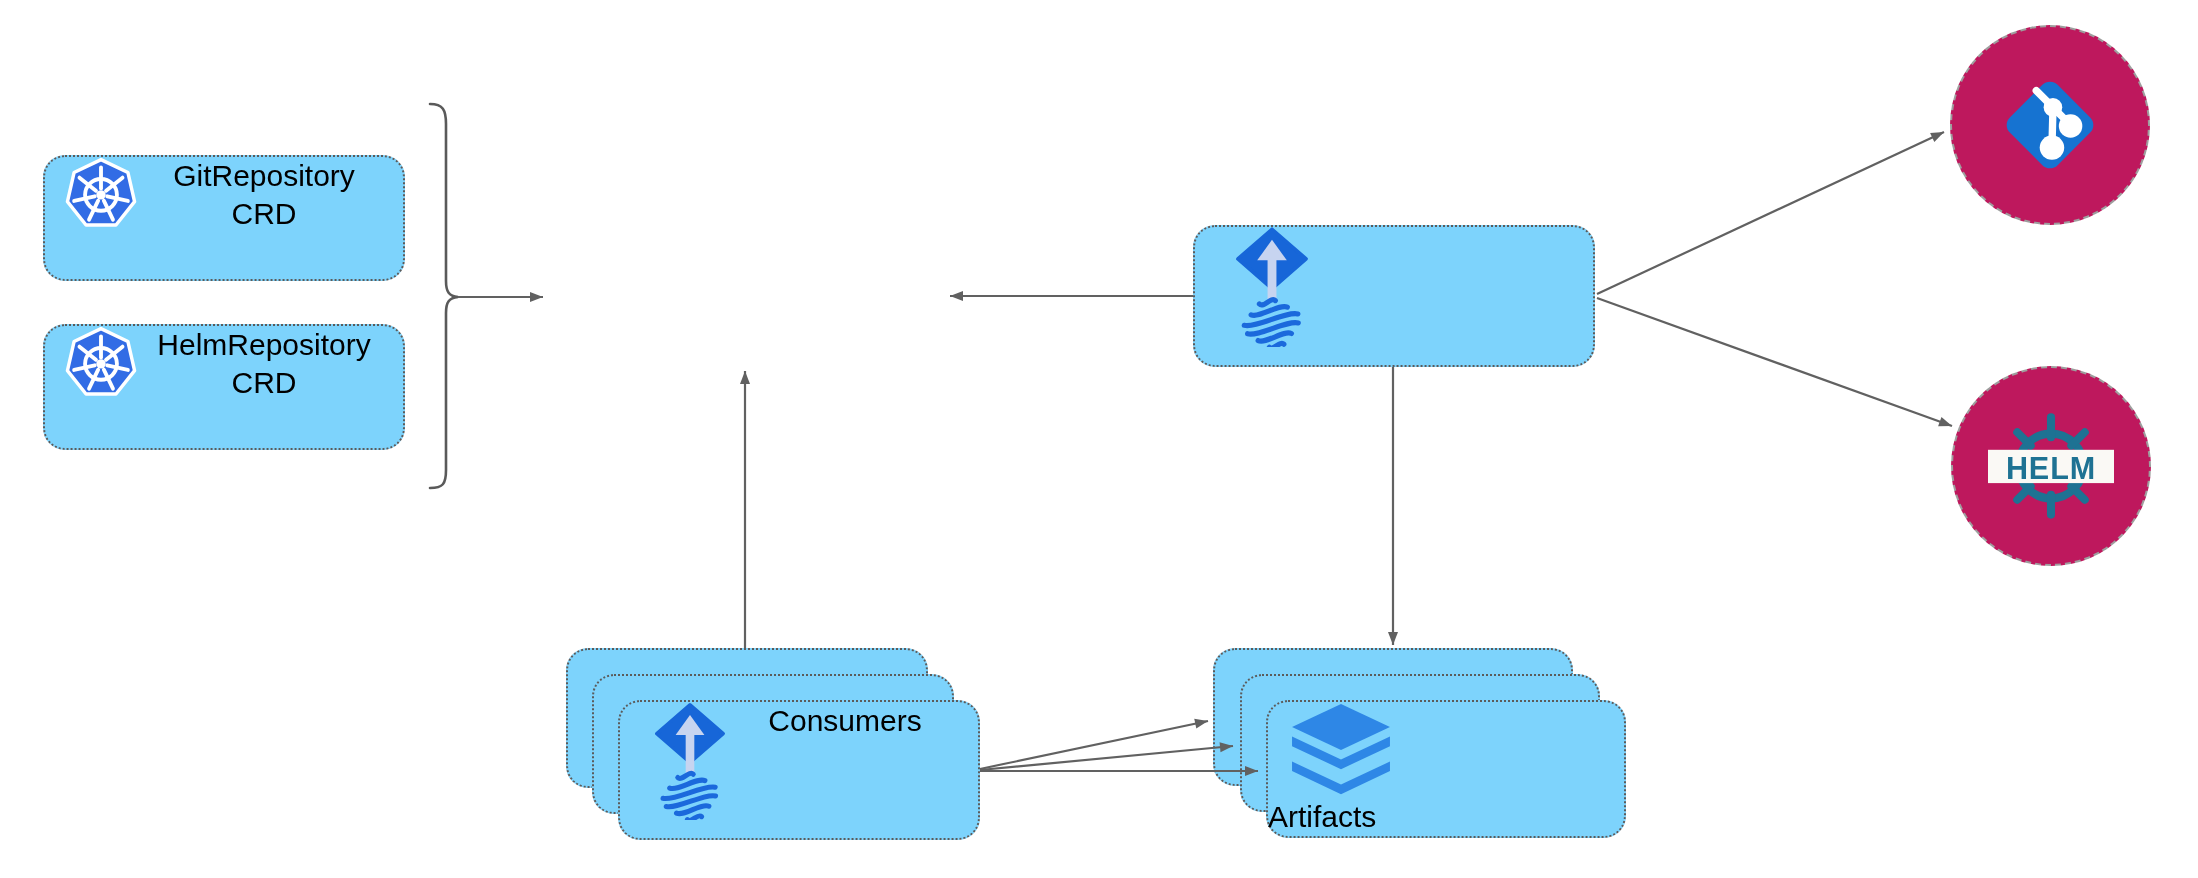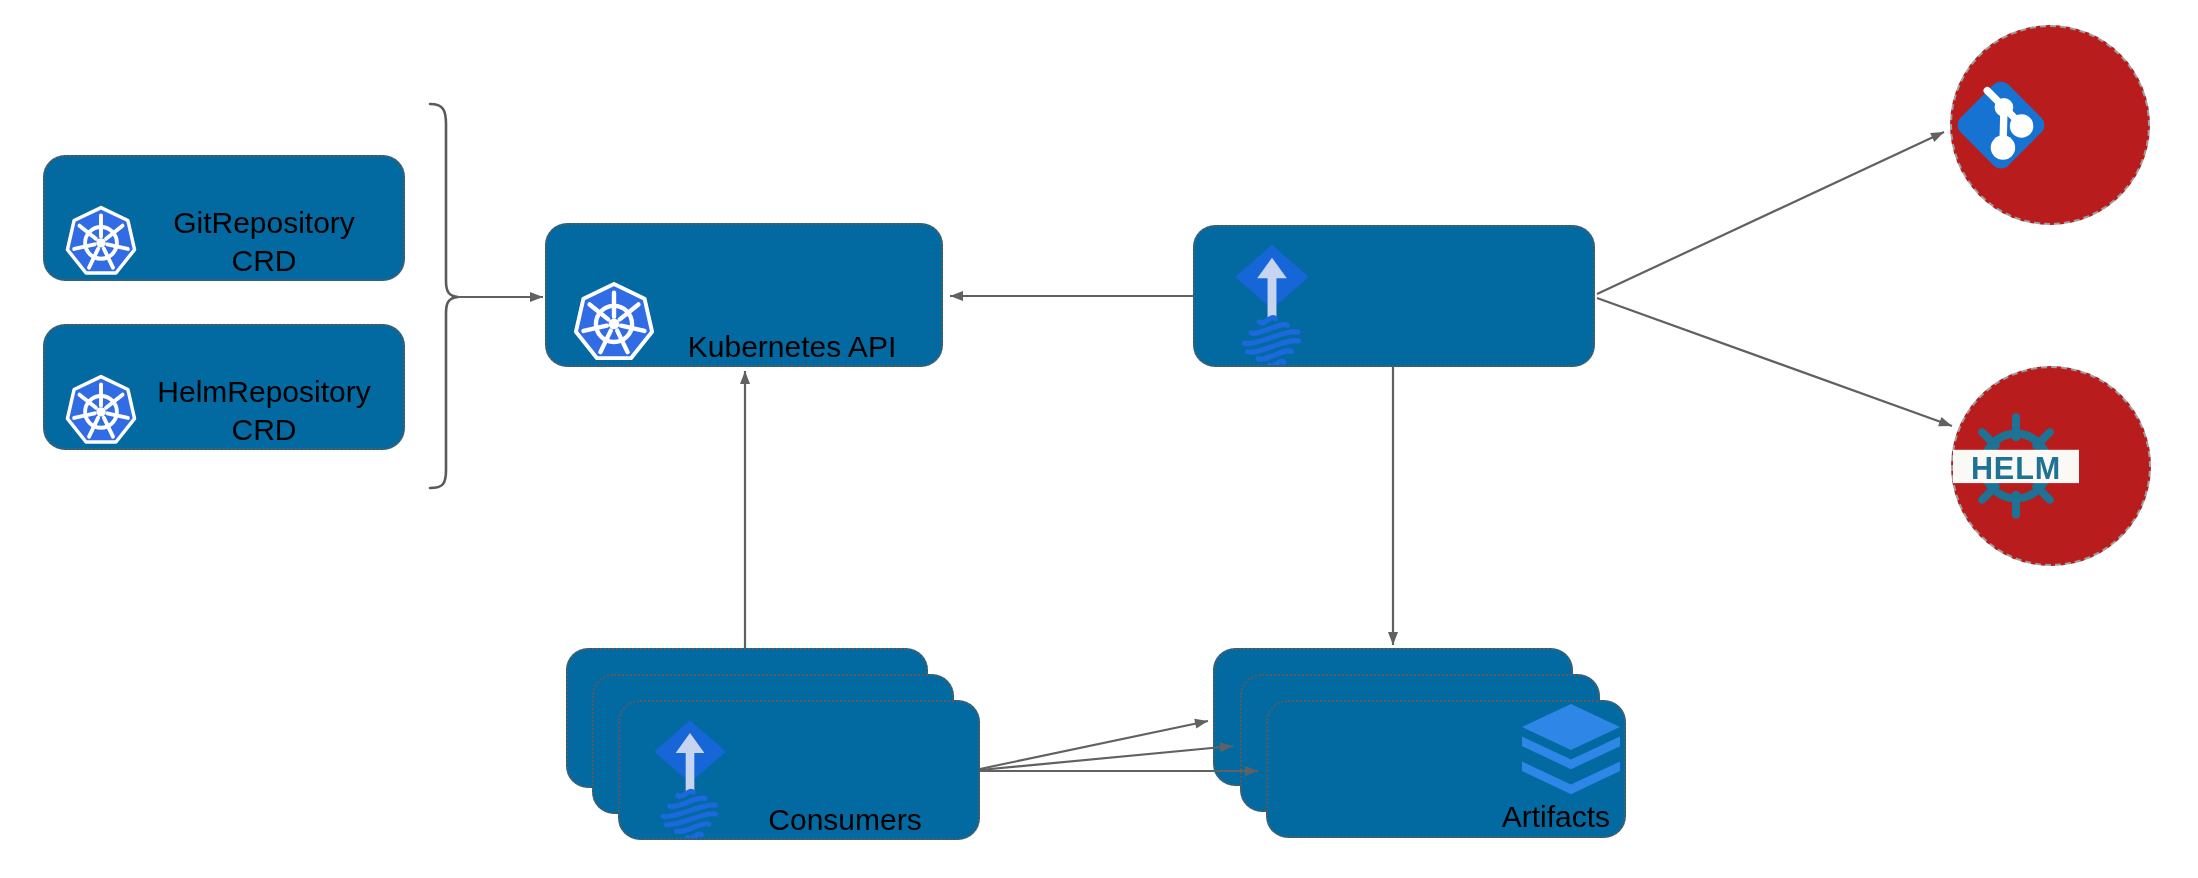--- a/index.html
+++ b/index.html
@@ -5,48 +5,49 @@
   html,body { margin:0; padding:0; background:#ffffff; }
   #canvas {
     position:relative;
     width:2198px; height:878px;
     background:#ffffff;
     font-family:"Liberation Sans","DejaVu Sans",sans-serif;
     overflow:hidden;
   }
   .node {
     position:absolute;
-    background:#0369a1;
+    background:#7dd3fc;
     border:2px dotted #5b5b5b;
     border-radius:22px;
     box-sizing:border-box;
     display:flex;
-    align-items:flex-end;
+    align-items:flex-start;
     z-index:1;
   }
   .node .label {
     flex:1;
     text-align:center;
     font-size:30px;
     line-height:1.25;
     color:#000000;
     white-space:pre-line;
     padding-right:14px;
   }
   .ghost { z-index:0; }
   .icon-wrap { flex:0 0 auto; display:flex; align-items:center; justify-content:center; }
   .endpoint {
     position:absolute;
     width:200px; height:200px;
     border-radius:50%;
     border:2px dashed #9e9e9e;
-    background:#b91c1c;
+    background:#be185d;
     box-sizing:border-box;
     display:flex;
     align-items:center;
+    justify-content:center;
     z-index:1;
     text-decoration:underline;
   }
   #edge-layer {
     position:absolute; left:0; top:0;
     z-index:2;
     pointer-events:none;
   }
   .edge { stroke:#616161; stroke-width:2.2; fill:none; }
   .bracket { stroke:#5a5a5a; stroke-width:2.6; fill:none; stroke-linecap:round; }
@@ -97,39 +98,20 @@
           <line x1="36.7" y1="45.7" x2="12.8" y2="51.1"></line>
           <line x1="38.1" y1="39.3" x2="19" y2="24"></line>
         </g>
         <circle cx="44" cy="44" r="5.5" fill="#ffffff"></circle>
       </svg>
     </span>
     <span class="label">HelmRepository
 CRD</span>
   </div>
 
-  <div class="node" style="left:545px; top:223px; width:398px; height:144px;">
-    <span class="icon-wrap" style="margin-left:24px;">
-      <svg width="86" height="84" viewBox="0 0 88 86">
-        <polygon points="44,3 75.3,18.1 83,51.9 61.4,79 26.6,79 5,51.9 12.7,18.1" fill="#326ce5" stroke="#ffffff" stroke-width="4" stroke-linejoin="round"></polygon>
-        <circle cx="44" cy="44" r="18.5" fill="none" stroke="#ffffff" stroke-width="4.5"></circle>
-        <g stroke="#ffffff" stroke-width="4.5" stroke-linecap="round">
-          <line x1="44" y1="36.5" x2="44" y2="12"></line>
-          <line x1="49.9" y1="39.3" x2="69" y2="24"></line>
-          <line x1="51.3" y1="45.7" x2="75.2" y2="51.1"></line>
-          <line x1="47.3" y1="50.8" x2="57.9" y2="72.8"></line>
-          <line x1="40.7" y1="50.8" x2="30.1" y2="72.8"></line>
-          <line x1="36.7" y1="45.7" x2="12.8" y2="51.1"></line>
-          <line x1="38.1" y1="39.3" x2="19" y2="24"></line>
-        </g>
-        <circle cx="44" cy="44" r="5.5" fill="#ffffff"></circle>
-      </svg>
-    </span>
-    <span class="label">Kubernetes API</span>
-  </div>
 
   <div class="node" style="left:1193px; top:225px; width:402px; height:142px;">
     <span class="icon-wrap" style="margin-left:40px;">
       <svg width="74" height="120" viewBox="0 0 100 162">
         <path d="M50,3 L96,43 L50,83 L4,43 Z" fill="#1766d8" stroke="#1766d8" stroke-width="5" stroke-linejoin="round"></path>
         <polygon points="50,17 70,45 30,45" fill="#c7d4f0"></polygon>
         <rect x="44" y="44" width="12" height="56" fill="#c7d4f0"></rect>
         <g transform="rotate(-12 50 131)" stroke="#1b69dc" stroke-width="7" fill="none" stroke-linecap="round">
           <path d="M39,101 C43.4,108 56.6,94 61,101"></path>
           <path d="M25,113 C35,120 65,106 75,113"></path>

